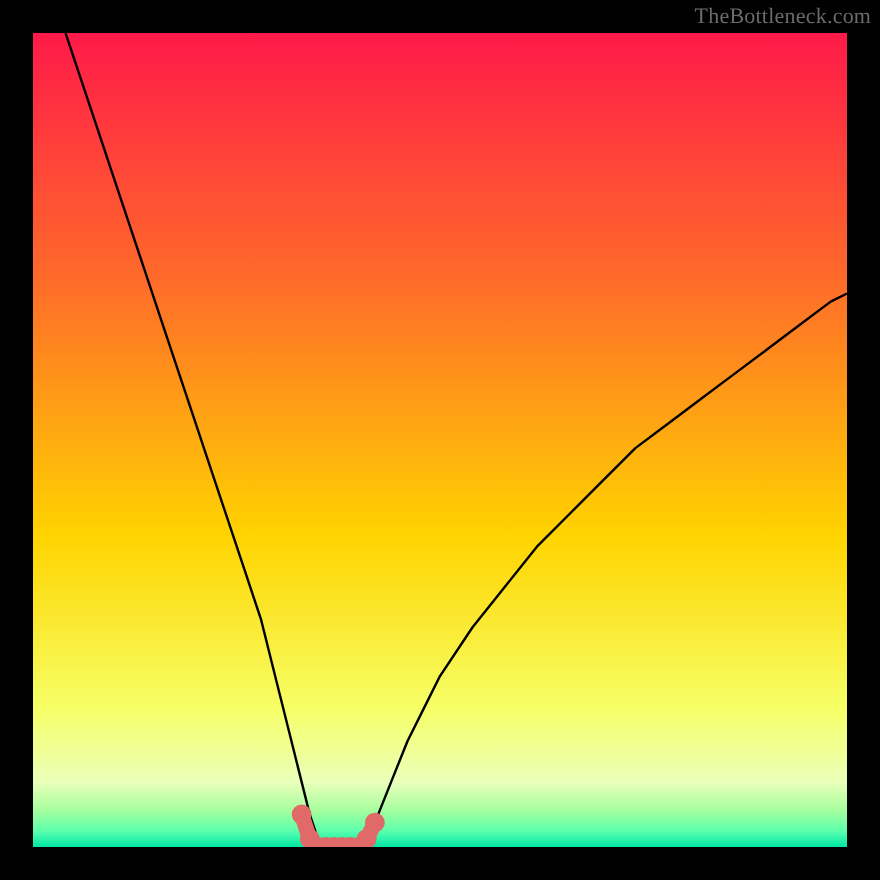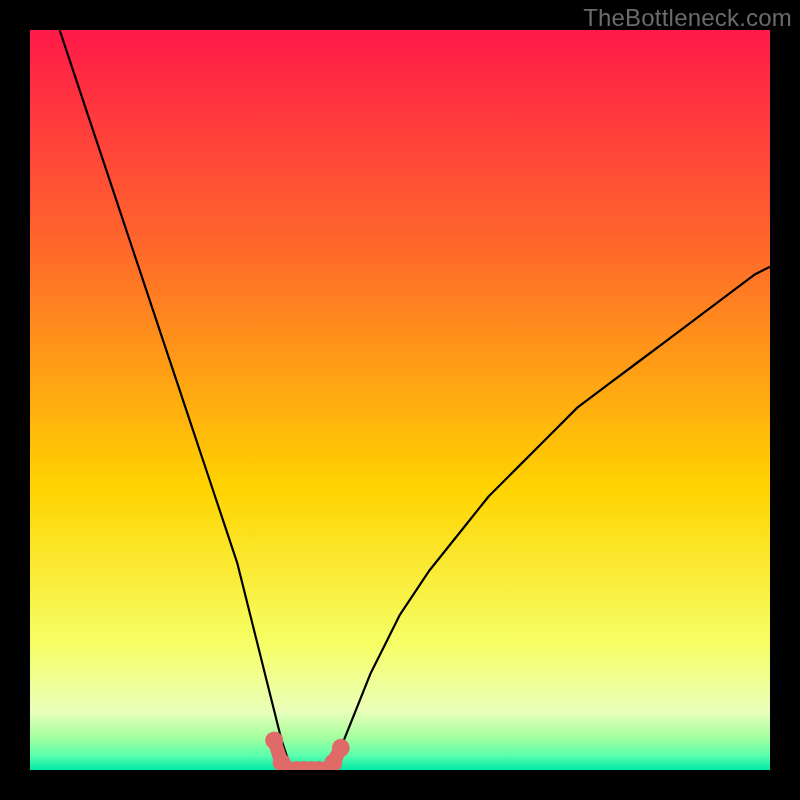--- a/index.html
+++ b/index.html
@@ -25,23 +25,23 @@
     left: 30px;
     width: 740px;
     height: 740px;
     overflow: hidden;
   }
   .attrib {
     position: absolute;
     top: 4px;
     right: 8px;
     color: #6b6b6b;
-    font-size: 24px;
+    font-size: 20px;
     letter-spacing: 0.2px;
-    font-family: Liberation Sans, sans-serif;
+    font-family: Liberation Serif, serif;
   }
 </style>
 </head>
 <body>
 
 <div class="frame">
   <div class="attrib">TheBottleneck.com</div>
 
   <div class="plot">
     <svg width="740" height="740" viewBox="0 0 740 740" preserveAspectRatio="none">

